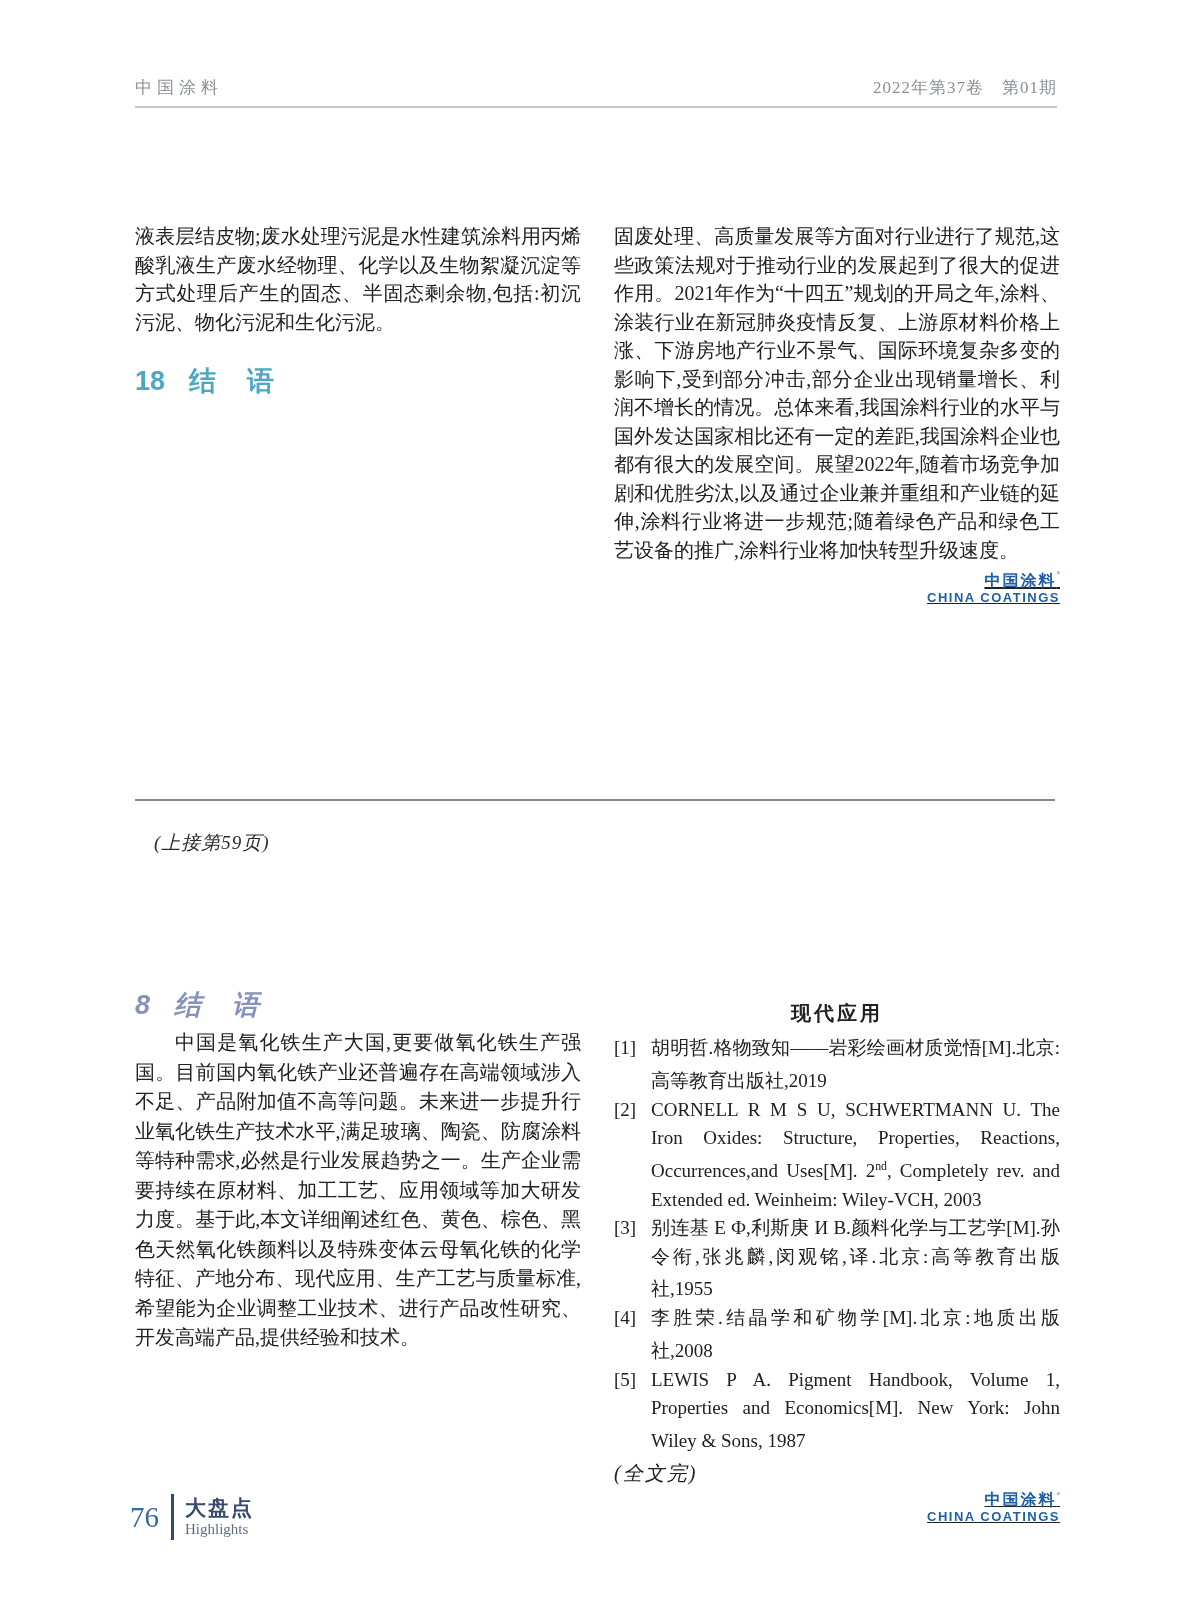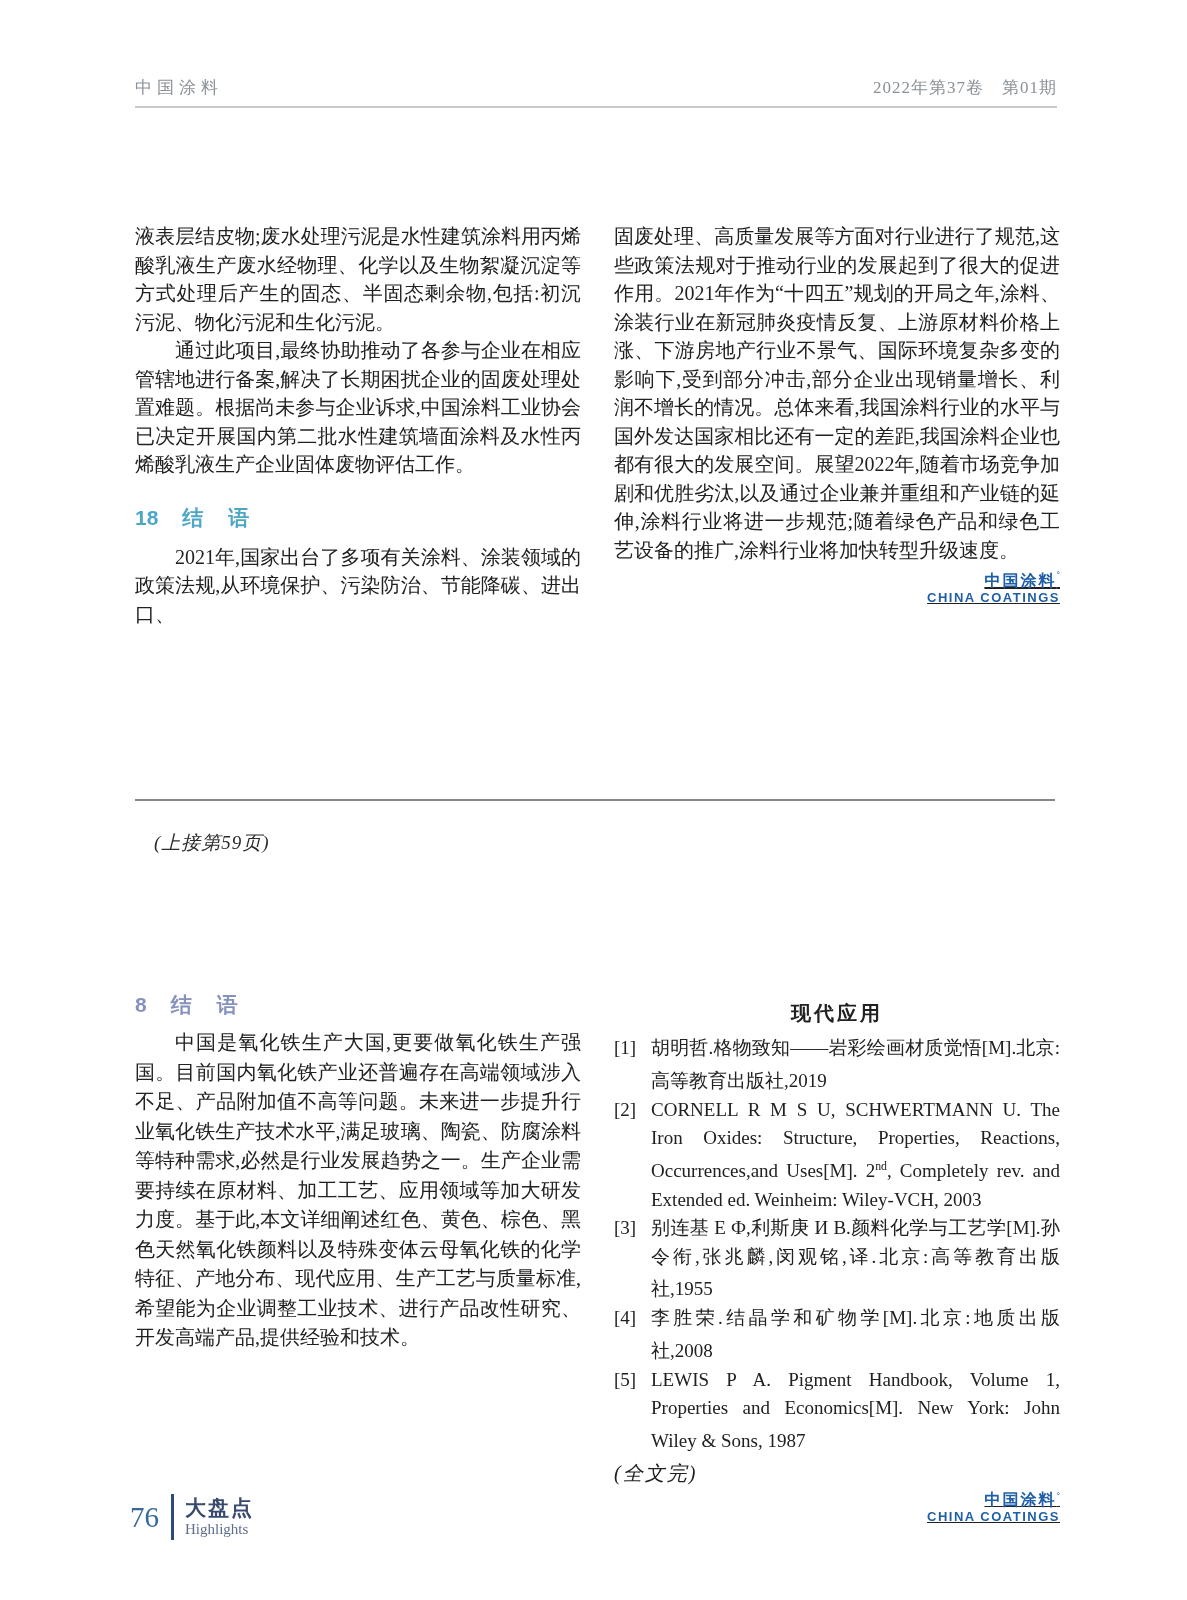--- a/index.html
+++ b/index.html
@@ -25,24 +25,24 @@
   .lower { top:988px; }
   .col { width:446px; }
 
   .body-text { font-size:20px; line-height:28.5px; text-align:justify; }
   .lower .body-text { line-height:29.5px; }
   p { margin:0; }
   .indent { text-indent:2em; }
 
   .section-heading {
     font-family:"Liberation Sans","DejaVu Sans",sans-serif;
-    font-weight:bold; font-size:21px; line-height:34px;
-    margin:22px 0 8px 0;
+    font-weight:bold; font-size:27px; line-height:34px;
+    margin:28px 0 8px 0;
   }
-  .lower .section-heading { margin-top:0; margin-bottom:6px; }
+  .lower .section-heading { margin-top:0; margin-bottom:6px;font-style:italic; }
   .h-teal  { color:#4da7c4; }
   .h-slate { color:#8592bb; }
   .heading-label { margin-left:24px; letter-spacing:2px; }
 
   
   .brand-logo { text-align:right; margin-top:4px; line-height:1.1;
     font-family:"Liberation Sans","DejaVu Sans",sans-serif;text-decoration:underline; }
   .brand-logo .logo-zh { color:#1f5fa8; font-weight:bold; font-size:16px; letter-spacing:2px; }
   .brand-logo .logo-mark { color:#1f5fa8; font-size:9px; vertical-align:super; }
   .brand-logo .logo-en { color:#1f5fa8; font-size:13px; letter-spacing:1.5px; font-weight:bold; margin-top:1px; }
@@ -75,25 +75,23 @@
 <div class="page">
 
   <div class="page-header">
     <span class="journal-title">中国涂料</span>
     <span class="issue-info">2022年第37卷　第01期</span>
   </div>
 
   <div class="columns upper">
     <div class="col body-text">
       <p>液表层结皮物;废水处理污泥是水性建筑涂料用丙烯酸乳液生产废水经物理、化学以及生物絮凝沉淀等方式处理后产生的固态、半固态剩余物,包括:初沉污泥、物化污泥和生化污泥。</p>
-      <p class="indent">通过此项目,最终协助推动了各参与企业在相应管辖地进行备案,解决了长期困扰企业的固废处理处置难题。根据尚未参与企业诉求,中国涂料工业协会已决定开展国内第二批水性建筑墙面涂料及水性丙烯酸乳液生产企业固体废物评估工作。</p>
       <div class="section-heading h-teal">
         <span>18</span><span class="heading-label">结　语</span>
       </div>
-      <p class="indent">2021年,国家出台了多项有关涂料、涂装领域的政策法规,从环境保护、污染防治、节能降碳、进出口、</p>
     </div>
     <div class="col body-text">
       <p>固废处理、高质量发展等方面对行业进行了规范,这些政策法规对于推动行业的发展起到了很大的促进作用。2021年作为“十四五”规划的开局之年,涂料、涂装行业在新冠肺炎疫情反复、上游原材料价格上涨、下游房地产行业不景气、国际环境复杂多变的影响下,受到部分冲击,部分企业出现销量增长、利润不增长的情况。总体来看,我国涂料行业的水平与国外发达国家相比还有一定的差距,我国涂料企业也都有很大的发展空间。展望2022年,随着市场竞争加剧和优胜劣汰,以及通过企业兼并重组和产业链的延伸,涂料行业将进一步规范;随着绿色产品和绿色工艺设备的推广,涂料行业将加快转型升级速度。</p>
       <div class="brand-logo">
         <div><span class="logo-zh">中国涂料</span><span class="logo-mark">°</span></div>
         <div class="logo-en">CHINA COATINGS</div>
       </div>
     </div>
   </div>
 

